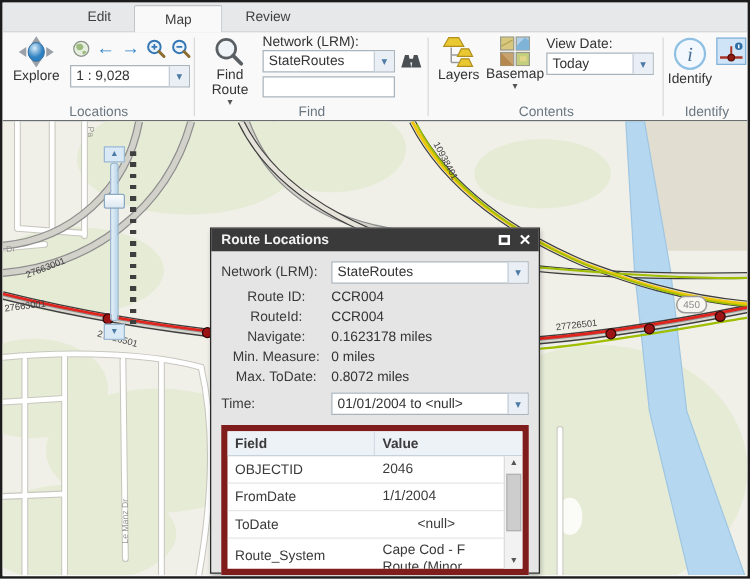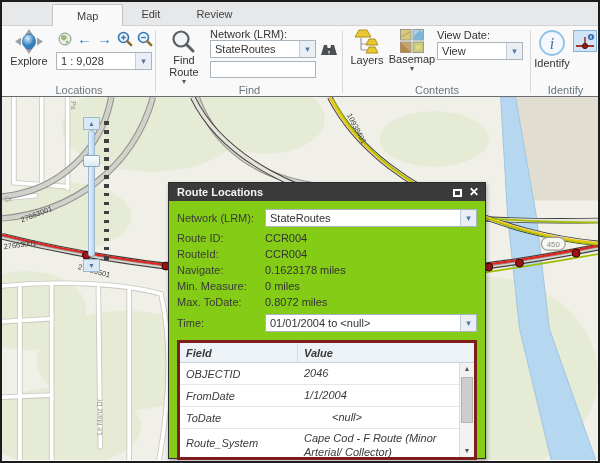--- a/index.html
+++ b/index.html
@@ -45,56 +45,56 @@
   .rt-label{font-size:7.5px;fill:#3d3d3d}
   .st-label{font-size:7px;fill:#97968f}
   
   #zoom-slider { position:absolute; left:81px; top:20px; width:26px; height:155px; }
   .sl-btn { position:absolute; left:0; width:17px; height:13px; background:#d9e9f6; border:1px solid #9cb8d0; color:#4d7ba6; font-size:7px; text-align:center; line-height:11px; }
   .sl-track { position:absolute; left:5px; top:13px; width:7px; height:127px; background:linear-gradient(to right,#e6f1fa,#b9d5ea); border:1px solid #9cb8d0; border-radius:3px; }
   .sl-handle { position:absolute; left:0; top:38px; width:17px; height:12px; background:linear-gradient(#fbfdfe,#dce8f2); border:1px solid #8aa8c0; border-radius:2px; }
   .sl-ticks { position:absolute; left:21px; top:4px; width:5px; height:142px;
     background:repeating-linear-gradient(to bottom,#3f3f3f 0 3.5px,transparent 3.5px 9px); }
   
-  #dialog { position:absolute; left:166px; top:180px; width:318px; height:277px; background:#84cc16; border:1px solid #2b2b2b; z-index:5; box-shadow:1px 2px 4px rgba(0,0,0,.3); }
+  #dialog { position:absolute; left:166px; top:180px; width:264px; height:277px; background:#e5e5e5; border:1px solid #2b2b2b; z-index:5; box-shadow:1px 2px 4px rgba(0,0,0,.3); }
   #dlg-title { height:18px; background:#3a3a3a; display:flex; align-items:center; padding:0 6px 0 8px; }
   #dlg-title .t { flex:1; color:#f2f2f2; font-size:11px; font-weight:bold; }
   .dlg-ico { color:#fff; margin-left:7px; cursor:default; }
   .max-box { width:9px; height:8px; border:2px solid #fff; display:inline-block; }
   .x-glyph { font-size:12px; font-weight:bold; line-height:1; }
   #dlg-body { padding:6px 8px 0; font-size:11px; color:#3a3a3a; }
-  .frow { display:flex; align-items:center; height:16px; }
+  .frow { display:flex; align-items:center; height:16px;text-align:center; }
   .frow .fl { width:88px; flex:none; }
   .frow .fv { color:#333; }
   .crow { display:flex; align-items:center; margin:2px 0 3px; }
   .crow .fl { width:88px; flex:none; }
   .crow .combo { flex:1; }
   
-  #dlg-table { margin-top:8px; border:3px solid #7f1d1d; position:relative; background:#fff; height:120px; overflow:hidden;font-style:italic; }
+  #dlg-table { margin-top:8px; border:5px solid #7f1d1d; position:relative; background:#fff; height:120px; overflow:hidden; }
   .thead { display:flex; height:20px; background:#edf2f7; border-bottom:1px solid #c8d2da; font-weight:bold; align-items:center; }
   .th-f { width:118px; padding-left:6px; border-right:1px solid #d5dde4; align-self:stretch; display:flex; align-items:center; }
   .th-v { flex:1; padding-left:6px; }
   .tbody { position:absolute; left:0; right:15px; top:20px; bottom:0; }
   .tr { display:flex; border-bottom:1px solid #e6e6e6; align-items:center; }
   .tr.tall { align-items:flex-start; }
   .tr.tall .td { padding-top:3px; }
   .td-f { width:118px; padding-left:6px; flex:none; }
   .td-v { flex:1; padding-left:6px; padding-right:2px; line-height:1.25; }
   .scrollbar { position:absolute; right:0; top:20px; bottom:0; width:15px; background:#f2f2f2; border-left:1px solid #dcdcdc; }
   .sb-arr { position:absolute; left:0; width:14px; height:12px; font-size:7px; color:#555; text-align:center; line-height:12px; }
   .sb-thumb { position:absolute; left:1px; top:14px; width:12px; height:46px; background:#cdcdcd; border:1px solid #b2b2b2; }
 </style>
 </head>
 <body>
 
 <div id="window">
 
   <div id="tabstrip">
+    <div class="tab">Edit</div>
     <div class="tab active">Map</div>
-    <div class="tab">Edit</div>
     <div class="tab">Review</div>
   </div>
 
   <div id="ribbon-body">
 
     <div class="grp" style="left:2px;width:150px;">
       <div class="big-btn" style="left:2px;top:2px;width:46px;">
         <svg width="30" height="27">
           <defs>
               <radialGradient id="gb" cx="40%" cy="30%">
@@ -194,21 +194,21 @@
           <rect x="0.5" y="13" width="10.5" height="10.5" fill="#c9a36e" stroke="#9a9a8a"></rect>
           <path d="M0.5,13 L11,23.5 L0.5,23.5 Z" fill="#b58850"></path>
           <rect x="13" y="13" width="10.5" height="10.5" fill="#c4ce7e" stroke="#9a9a8a"></rect>
           <rect x="16" y="16" width="5" height="4" fill="#e2d788"></rect>
         </svg>
         <span>Basemap</span>
         <span class="caret" style="color:#555;">▾</span>
       </div>
       <div class="rib-label" style="left:92px;top:3px;">View Date:</div>
       <div class="combo" style="position:absolute;left:92px;top:16px;width:86px;">
-        <span class="val">View</span>
+        <span class="val">Today</span>
         <span class="dd">▾</span>
       </div>
       <div class="grp-label">Contents</div>
     </div>
     <div class="vsep" style="left:528px;"></div>
 
     <div class="grp" style="left:531px;width:65px;">
       <div class="big-btn" style="left:0px;top:3px;width:38px;">
         <svg width="28" height="28">
           <circle cx="14" cy="14" r="12" fill="#f2f8fd" stroke="#8fc0e4" stroke-width="1.8"></circle>

